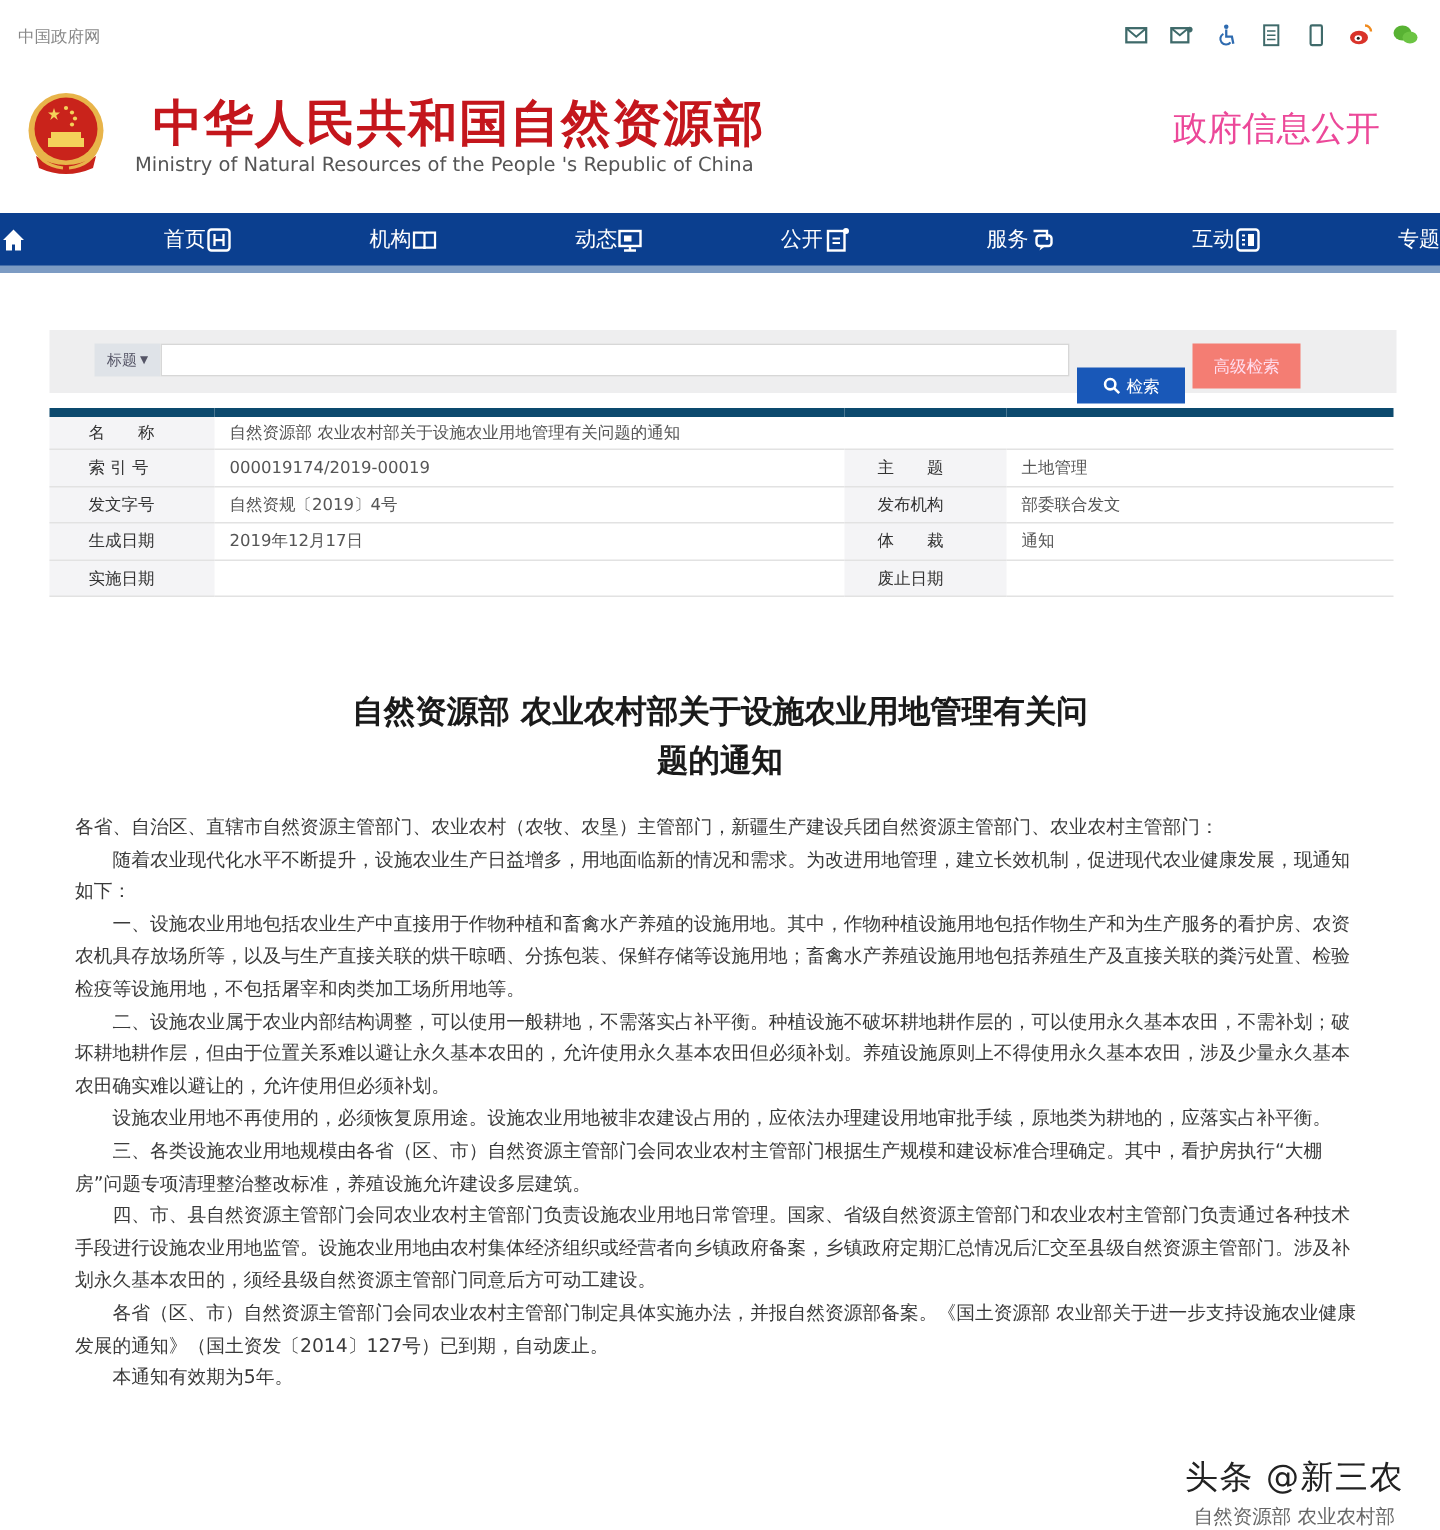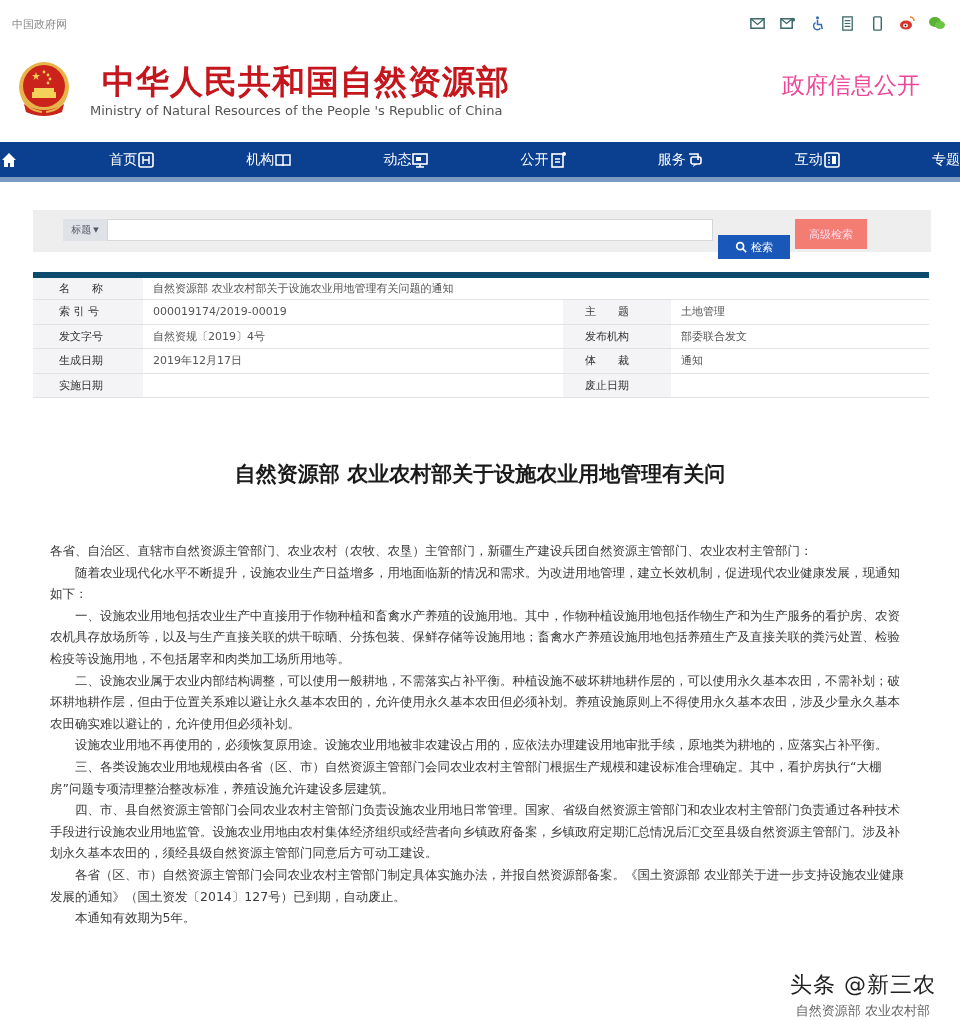--- a/index.html
+++ b/index.html
@@ -12,21 +12,21 @@
 
   .emblem { position: absolute; left: 14px; top: 58px; width: 60px; height: 62px; }
   .site-title { position: absolute; left: 90px; top: 60px; font-size: 33px; font-weight: bold; color: #c4161c; letter-spacing: 1px; font-family: "DejaVu Sans", sans-serif; margin-left: 12px; }
   .site-sub { position: absolute; left: 90px; top: 103px; font-size: 13px; color: #555; }
   .section-title { position: absolute; right: 40px; top: 70px; font-size: 23px; color: #ec4899; }
 
   .nav { position: absolute; left: 0; top: 142px; width: 960px; height: 40px; background: #0b3f8f; border-bottom: 5px solid #7c9bc3; display: flex; }
   .nav-item { flex: 1; display: flex; align-items: center; justify-content: space-between; color: #fff; font-size: 14px; gap: 6px; }
   .nav-item svg { width: 18px; height: 18px; }
 
-  .search-wrap { position: absolute; left: 33px; top: 210px; width: 898px; height: 42px; background: #eeeeef; }
+  .search-wrap { position: absolute; left: 33px; top: 220px; width: 898px; height: 42px; background: #eeeeef; }
   .search-cat { position: absolute; left: 30px; top: 9px; width: 44px; height: 22px; background: #dfe3e8; font-size: 10px; color: #556; display: flex; align-items: center; justify-content: center; gap: 2px; }
   .search-input { position: absolute; left: 74px; top: 9px; width: 606px; height: 22px; border: 1px solid #d7d7d7; background: #fff; font-size: 11px; padding: 0 6px; outline: none; }
   .search-btn { position: absolute; left: 685px; top: 9px; width: 72px; height: 24px; background: #1958b8; color: #fff; font-size: 11px; display: flex; align-items: center; justify-content: center; gap: 4px; border: none; margin-top: 16px; }
   .adv-btn { position: absolute; left: 762px; top: 9px; width: 72px; height: 30px; background: #f47d73; color: #fde; font-size: 11px; display: flex; align-items: center; justify-content: center; border: none; }
 
   .meta { position: absolute; left: 33px; top: 272px; width: 896px; border-collapse: collapse; font-size: 11px; }
   .meta td { height: 24.5px; border-bottom: 1px solid #e2e2e2; padding: 0 10px; }
   .meta tr:first-child td { border-top: 6px solid #0c4a6e; }
   .meta .lbl { background: #f4f4f6; color: #333; width: 110px; padding-left: 26px; }
   .meta .val { color: #555; }
@@ -211,20 +211,21 @@
     <td class="lbl">实施日期</td>
     <td class="val"></td>
     <td class="lbl2">废止日期</td>
     <td class="val"></td>
   </tr>
 </tbody>
   </table>
 
 <div class="doc-title">
   <div>自然资源部 农业农村部关于设施农业用地管理有关问</div>
+  <div>题的通知</div>
 </div>
 
 <div class="body-text">
   <p class="noindent">各省、自治区、直辖市自然资源主管部门、农业农村（农牧、农垦）主管部门，新疆生产建设兵团自然资源主管部门、农业农村主管部门：</p>
   <p>随着农业现代化水平不断提升，设施农业生产日益增多，用地面临新的情况和需求。为改进用地管理，建立长效机制，促进现代农业健康发展，现通知如下：</p>
   <p>一、设施农业用地包括农业生产中直接用于作物种植和畜禽水产养殖的设施用地。其中，作物种植设施用地包括作物生产和为生产服务的看护房、农资农机具存放场所等，以及与生产直接关联的烘干晾晒、分拣包装、保鲜存储等设施用地；畜禽水产养殖设施用地包括养殖生产及直接关联的粪污处置、检验检疫等设施用地，不包括屠宰和肉类加工场所用地等。</p>
   <p>二、设施农业属于农业内部结构调整，可以使用一般耕地，不需落实占补平衡。种植设施不破坏耕地耕作层的，可以使用永久基本农田，不需补划；破坏耕地耕作层，但由于位置关系难以避让永久基本农田的，允许使用永久基本农田但必须补划。养殖设施原则上不得使用永久基本农田，涉及少量永久基本农田确实难以避让的，允许使用但必须补划。</p>
   <p>设施农业用地不再使用的，必须恢复原用途。设施农业用地被非农建设占用的，应依法办理建设用地审批手续，原地类为耕地的，应落实占补平衡。</p>
   <p>三、各类设施农业用地规模由各省（区、市）自然资源主管部门会同农业农村主管部门根据生产规模和建设标准合理确定。其中，看护房执行“大棚房”问题专项清理整治整改标准，养殖设施允许建设多层建筑。</p>
   <p>四、市、县自然资源主管部门会同农业农村主管部门负责设施农业用地日常管理。国家、省级自然资源主管部门和农业农村主管部门负责通过各种技术手段进行设施农业用地监管。设施农业用地由农村集体经济组织或经营者向乡镇政府备案，乡镇政府定期汇总情况后汇交至县级自然资源主管部门。涉及补划永久基本农田的，须经县级自然资源主管部门同意后方可动工建设。</p>

